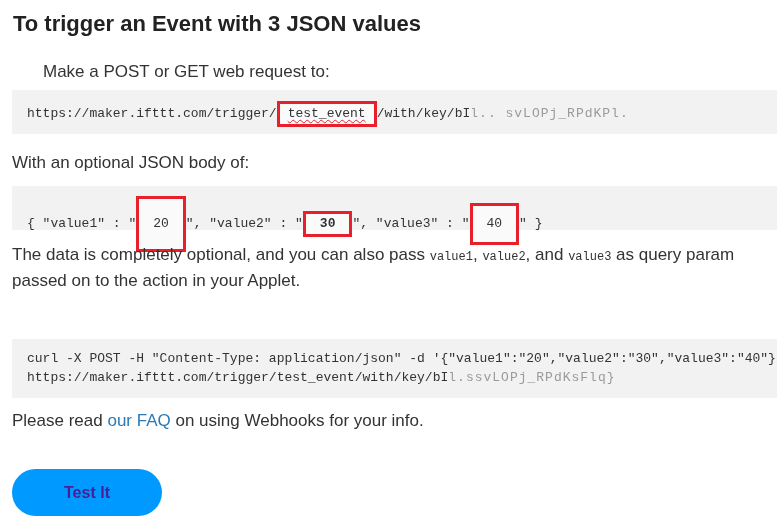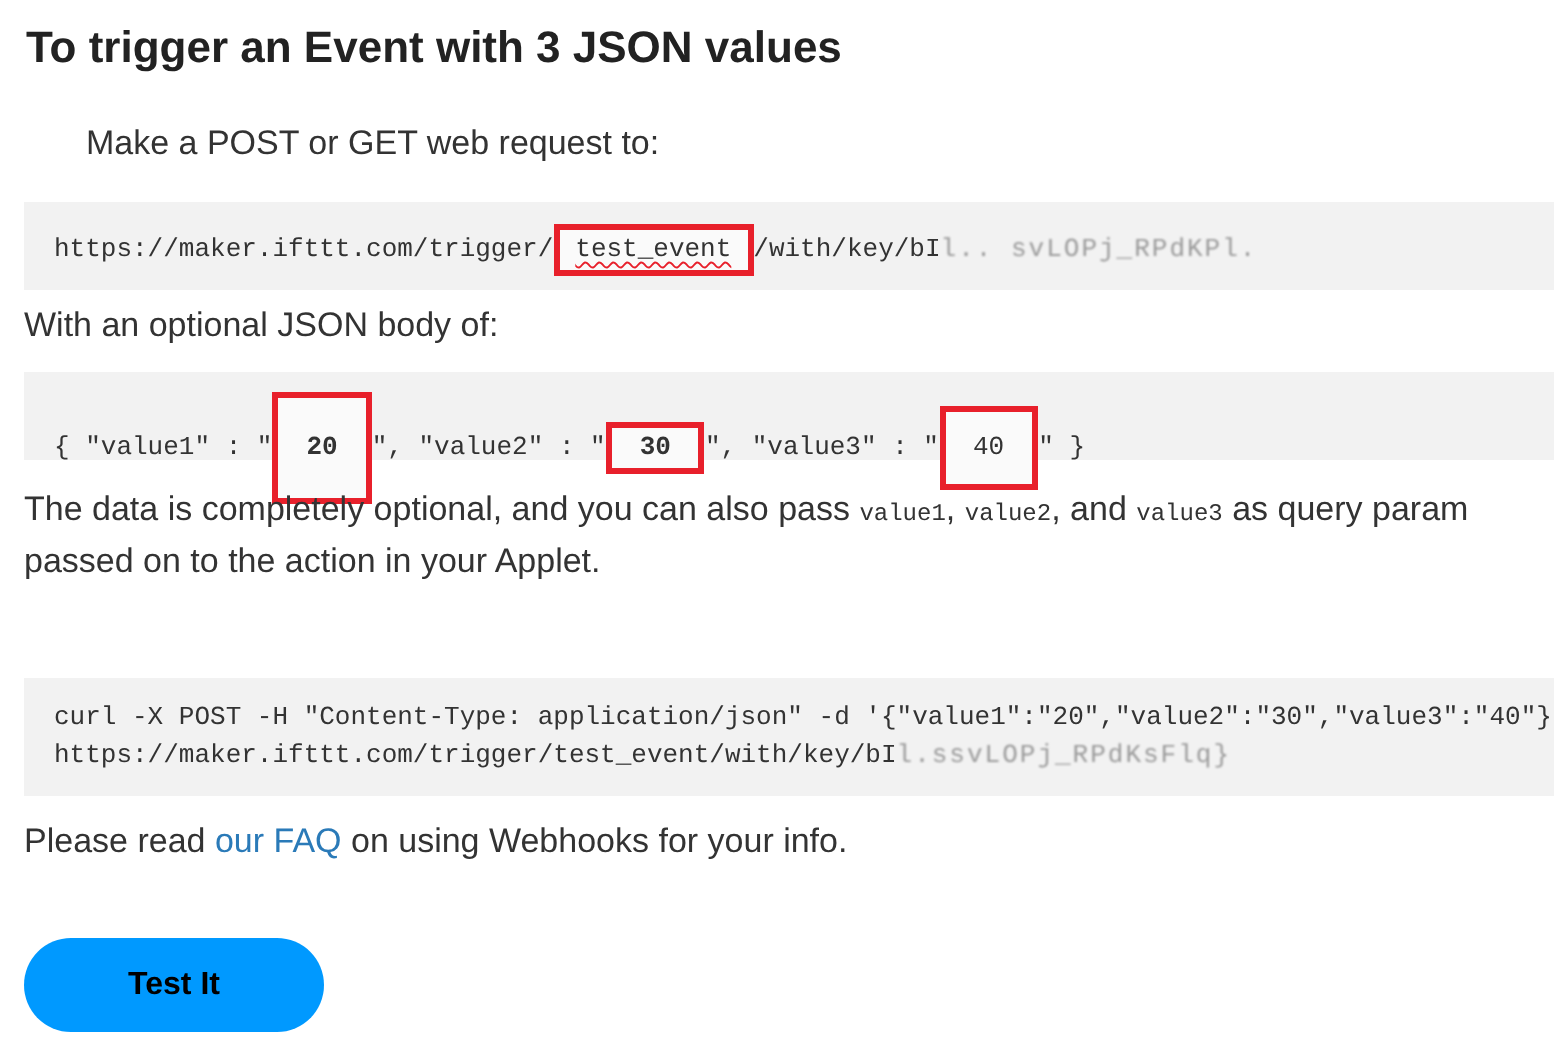--- a/index.html
+++ b/index.html
@@ -40,43 +40,43 @@
     .blur { color: #9a9a9a; letter-spacing: 1px; filter: blur(0.6px); }
     .inline-code {
       font-family: "Liberation Mono", monospace;
       font-size: 12px; color: #333333;
     }
     a.faq { color: #2a7ab8; text-decoration: none; }
     .btn {
       position: absolute; left: 12px; top: 469px;
       width: 150px; height: 47px;
       border-radius: 24px; background: #0099ff; border: none;
-      color: #000000; font-weight: bold; font-size: 16px;
+      color: #4c1d95; font-weight: bold; font-size: 16px;
       font-family: "Liberation Sans", sans-serif;
       display: flex; align-items: center; justify-content: center;
       cursor: pointer;
     }
   </style>
 </head>
 <body>
 
 <div class="page">
 
   <h1>To trigger an Event with 3 JSON values</h1>
 
   <div class="para" style="top:62px;margin-left:31px;">Make a POST or GET web request to:</div>
 
-  <div class="code-box" style="top:101px; height:44px; padding:11px 0 0 15px;">
+  <div class="code-box" style="top:90px; height:44px; padding:11px 0 0 15px;">
     <span>https://maker.ifttt.com/trigger/</span><span class="hl"><span class="squiggle">test_event</span></span><span>/with/key/bI</span><span class="blur">l.. svLOPj_RPdKPl.</span>
   </div>
 
   <div class="para" style="top:153px;">With an optional JSON body of:</div>
 
   <div class="code-box" style="top:186px; height:44px; padding:10px 0 0 15px;">
-    <span>{ "value1" : "</span><span class="hl" style="padding:15px 14px;font-weight:bold;"><span>20</span></span><span>", "value2" : "</span><span class="hl" style="padding:0 14px;font-weight:bold;"><span>30</span></span><span>", "value3" : "</span><span class="hl" style="padding:8px 14px;"><span>40</span></span><span>" }</span>
+    <span>{ "value1" : "</span><span class="hl" style="padding:15px 14px;"><span>20</span></span><span>", "value2" : "</span><span class="hl" style="padding:0 14px;font-weight:bold;"><span>30</span></span><span>", "value3" : "</span><span class="hl" style="padding:8px 14px;"><span>40</span></span><span>" }</span>
   </div>
 
   <div class="para" style="top:245px;">
     <span>The data is completely optional, and you can also pass </span><span class="inline-code">value1</span><span>, </span><span class="inline-code">value2</span><span>, and </span><span class="inline-code">value3</span><span> as query param</span>
   </div>
   <div class="para" style="top:271px;">passed on to the action in your Applet.</div>
 
 
   <div class="code-box" style="top:339px; height:59px; padding:10px 0 0 15px; line-height:19px;">
     <div>curl -X POST -H "Content-Type: application/json" -d '{"value1":"20","value2":"30","value3":"40"}'</div>

